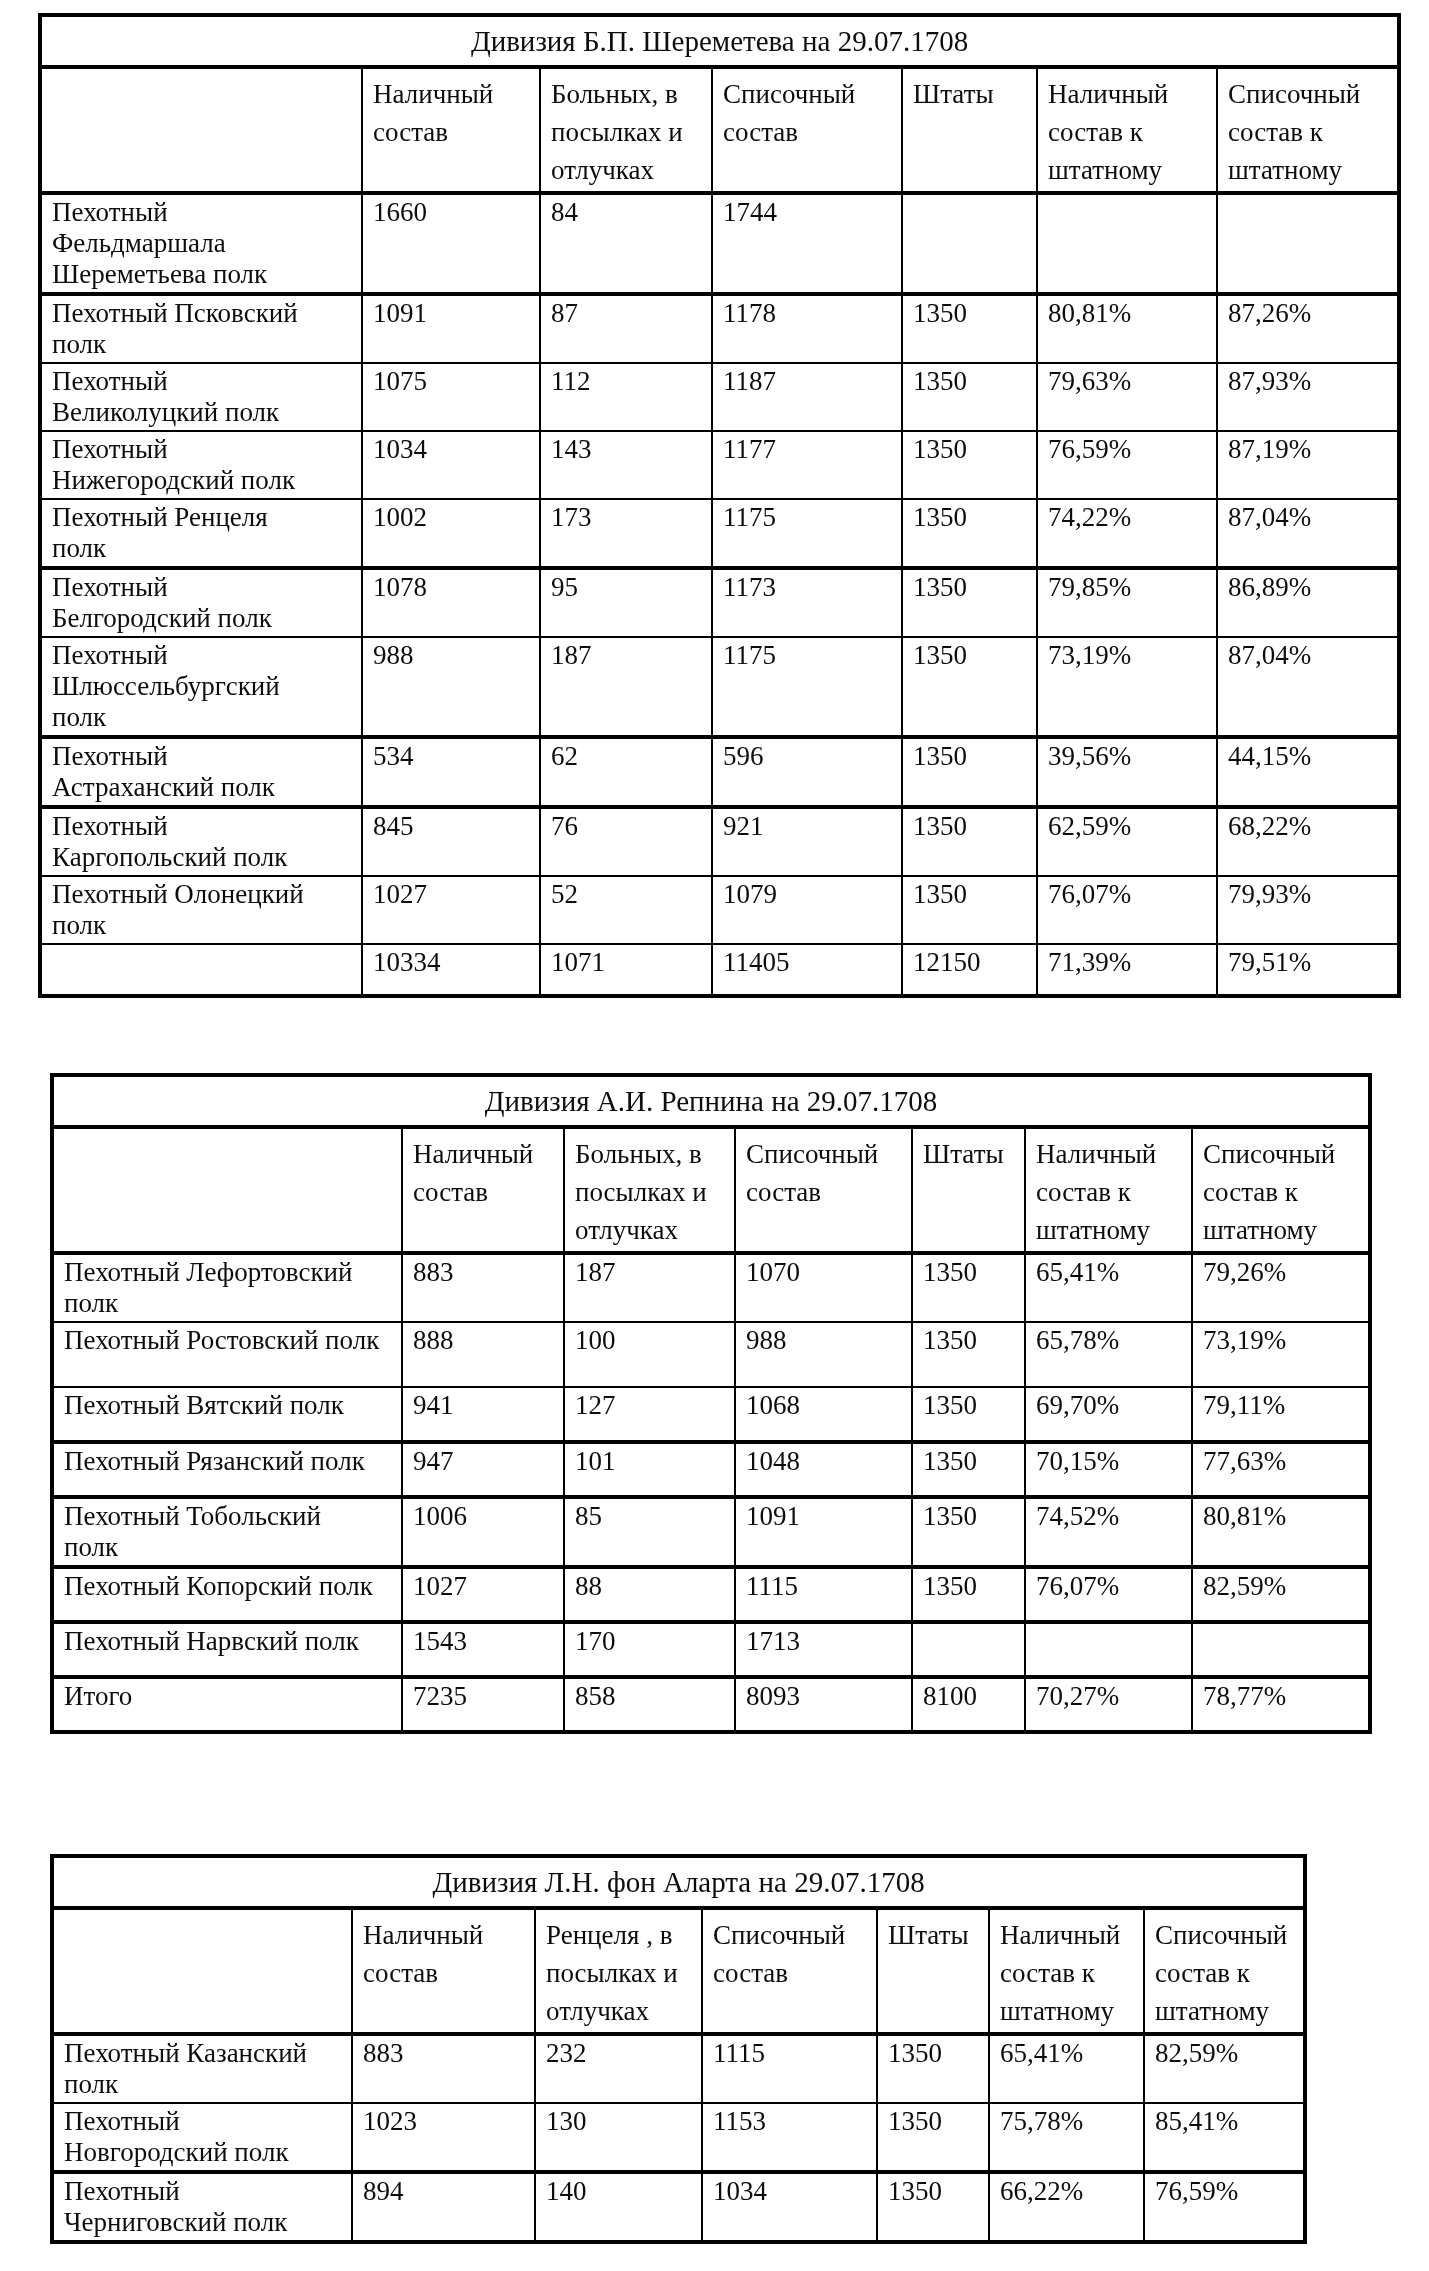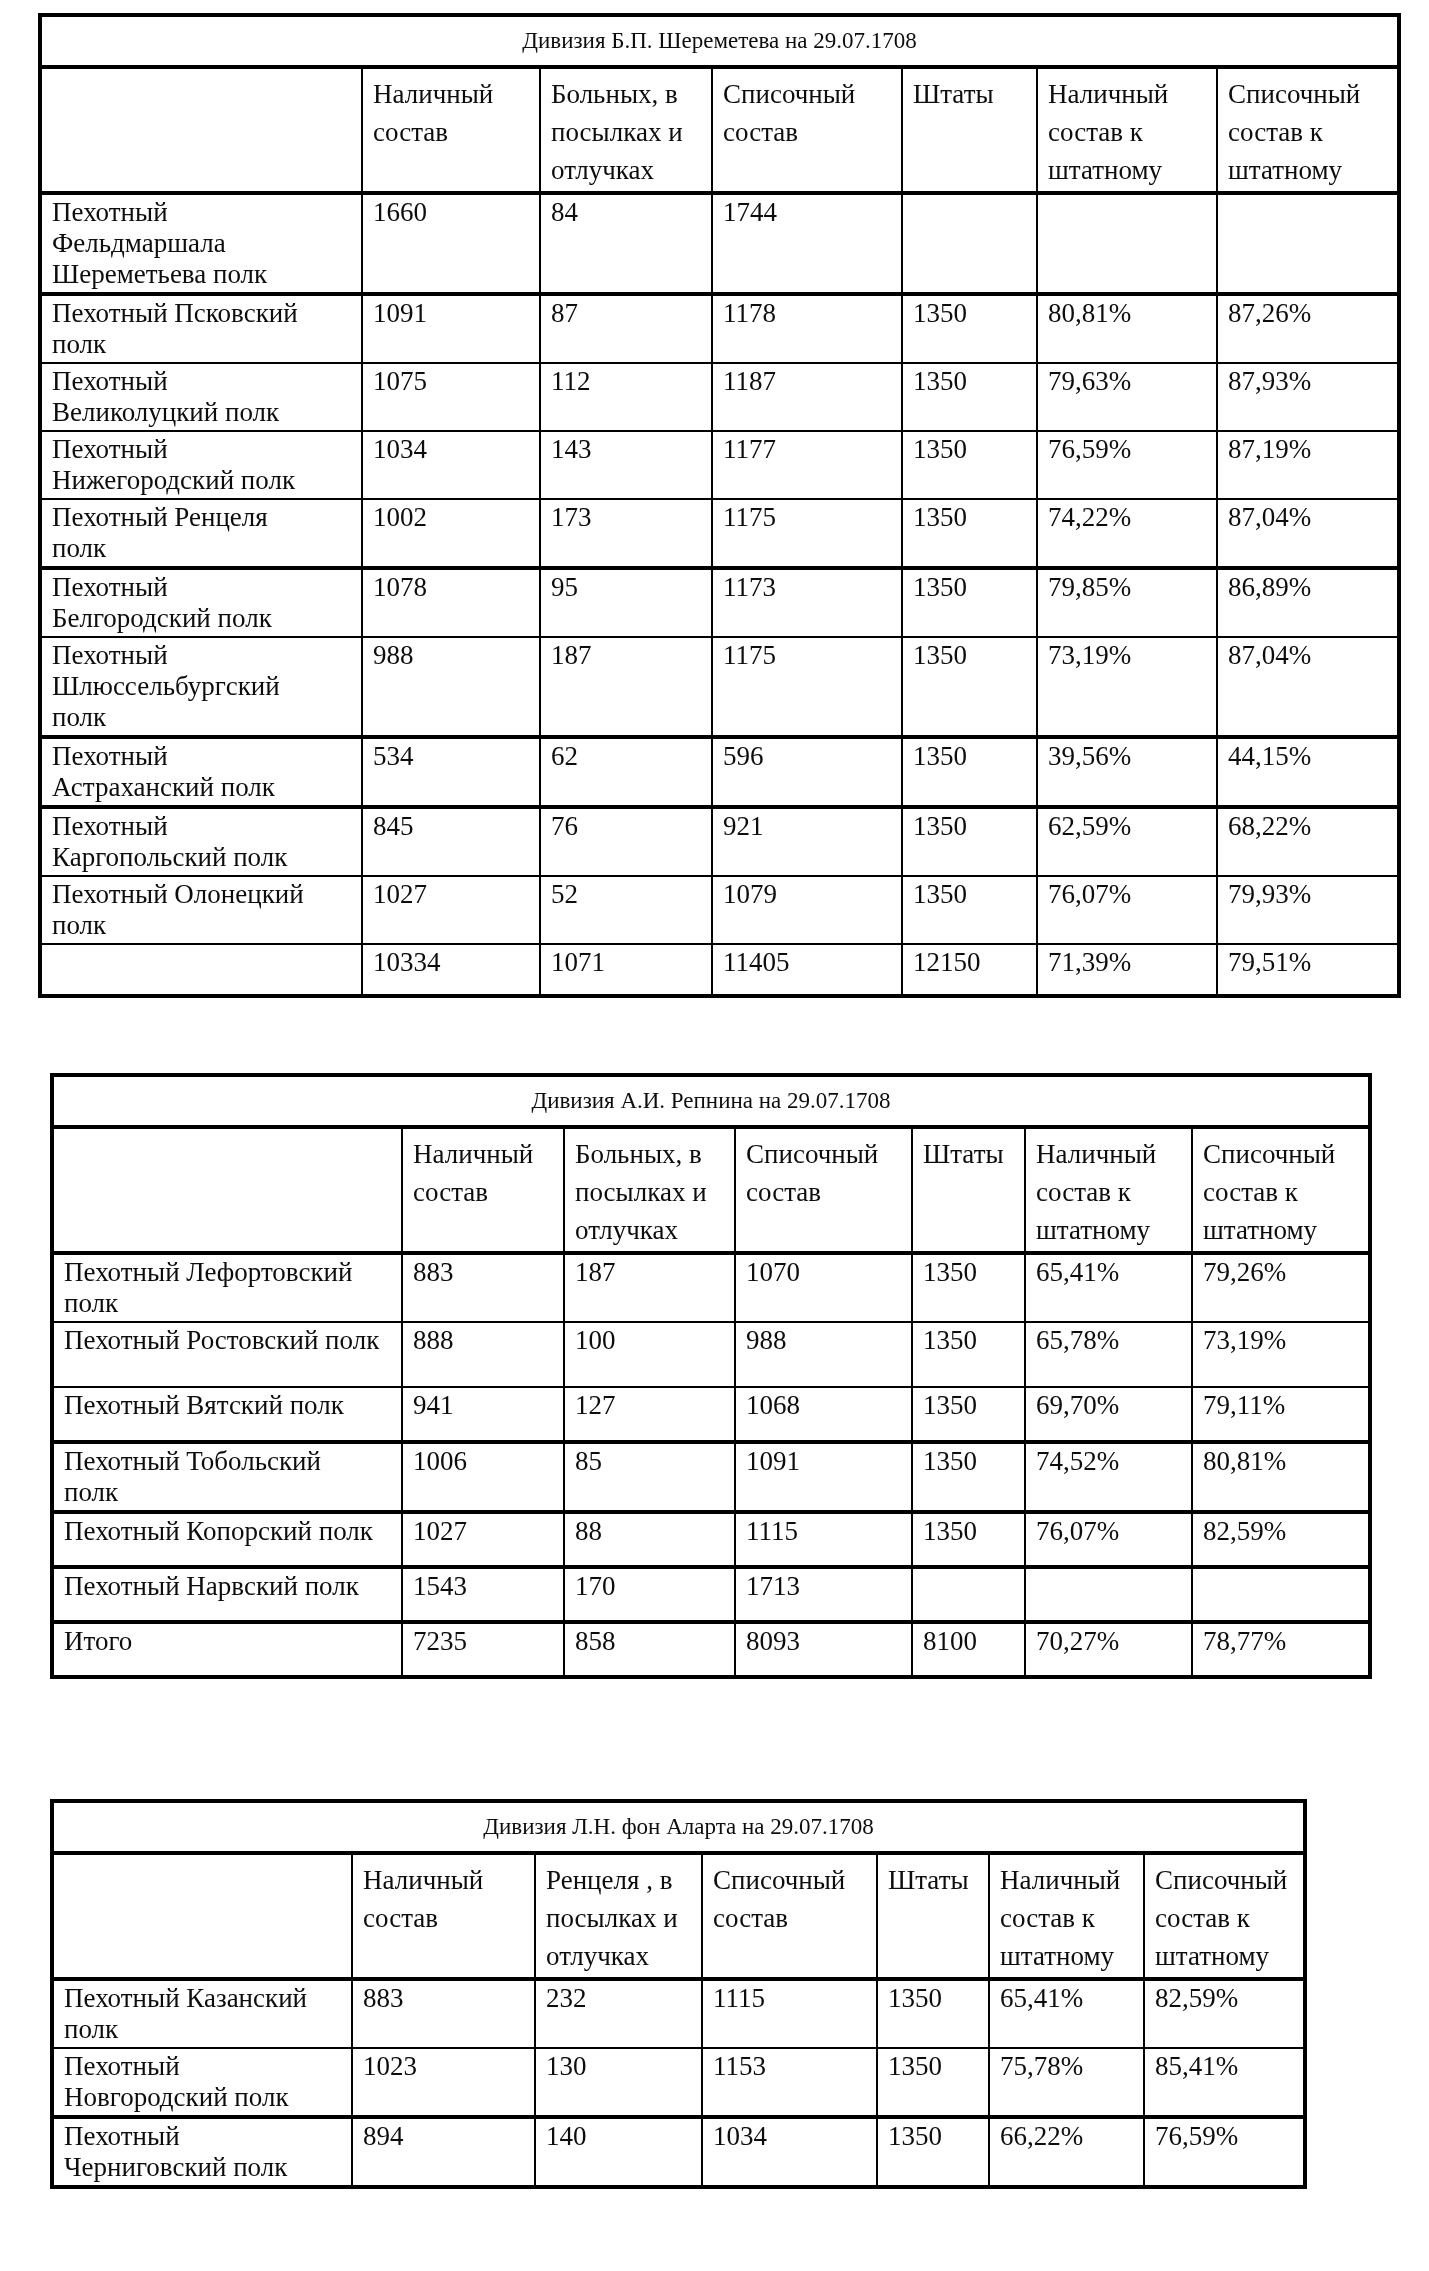--- a/index.html
+++ b/index.html
@@ -27,21 +27,21 @@
     border: 2px solid #000;
     vertical-align: top;
     padding: 2px 8px 2px 10px;
     font-size: 27px;
     line-height: 31px;
     overflow: hidden;
   }
   tr.title-row td {
     border-bottom: 4px solid #000;
     text-align: center;
-    font-size: 23px;
+    font-size: 29px;
     line-height: 34px;
     padding: 3px 4px;
     height: 42px;
     vertical-align: middle;
   }
   tr.head td {
     border-bottom: 4px solid #000;
     line-height: 38px;
     padding-top: 6px;
   }
@@ -232,20 +232,29 @@
     </tr>
     <tr class="rh55 bb4">
       <td class="name">Пехотный Вятский полк</td>
       <td>941</td>
       <td>127</td>
       <td>1068</td>
       <td>1350</td>
       <td>69,70%</td>
       <td>79,11%</td>
     </tr>
+    <tr class="rh55 bb4">
+      <td class="name">Пехотный Рязанский полк</td>
+      <td>947</td>
+      <td>101</td>
+      <td>1048</td>
+      <td>1350</td>
+      <td>70,15%</td>
+      <td>77,63%</td>
+    </tr>
     <tr class="rh65 bb4">
       <td class="name">Пехотный Тобольский полк</td>
       <td>1006</td>
       <td>85</td>
       <td>1091</td>
       <td>1350</td>
       <td>74,52%</td>
       <td>80,81%</td>
     </tr>
     <tr class="rh55 bb4">

